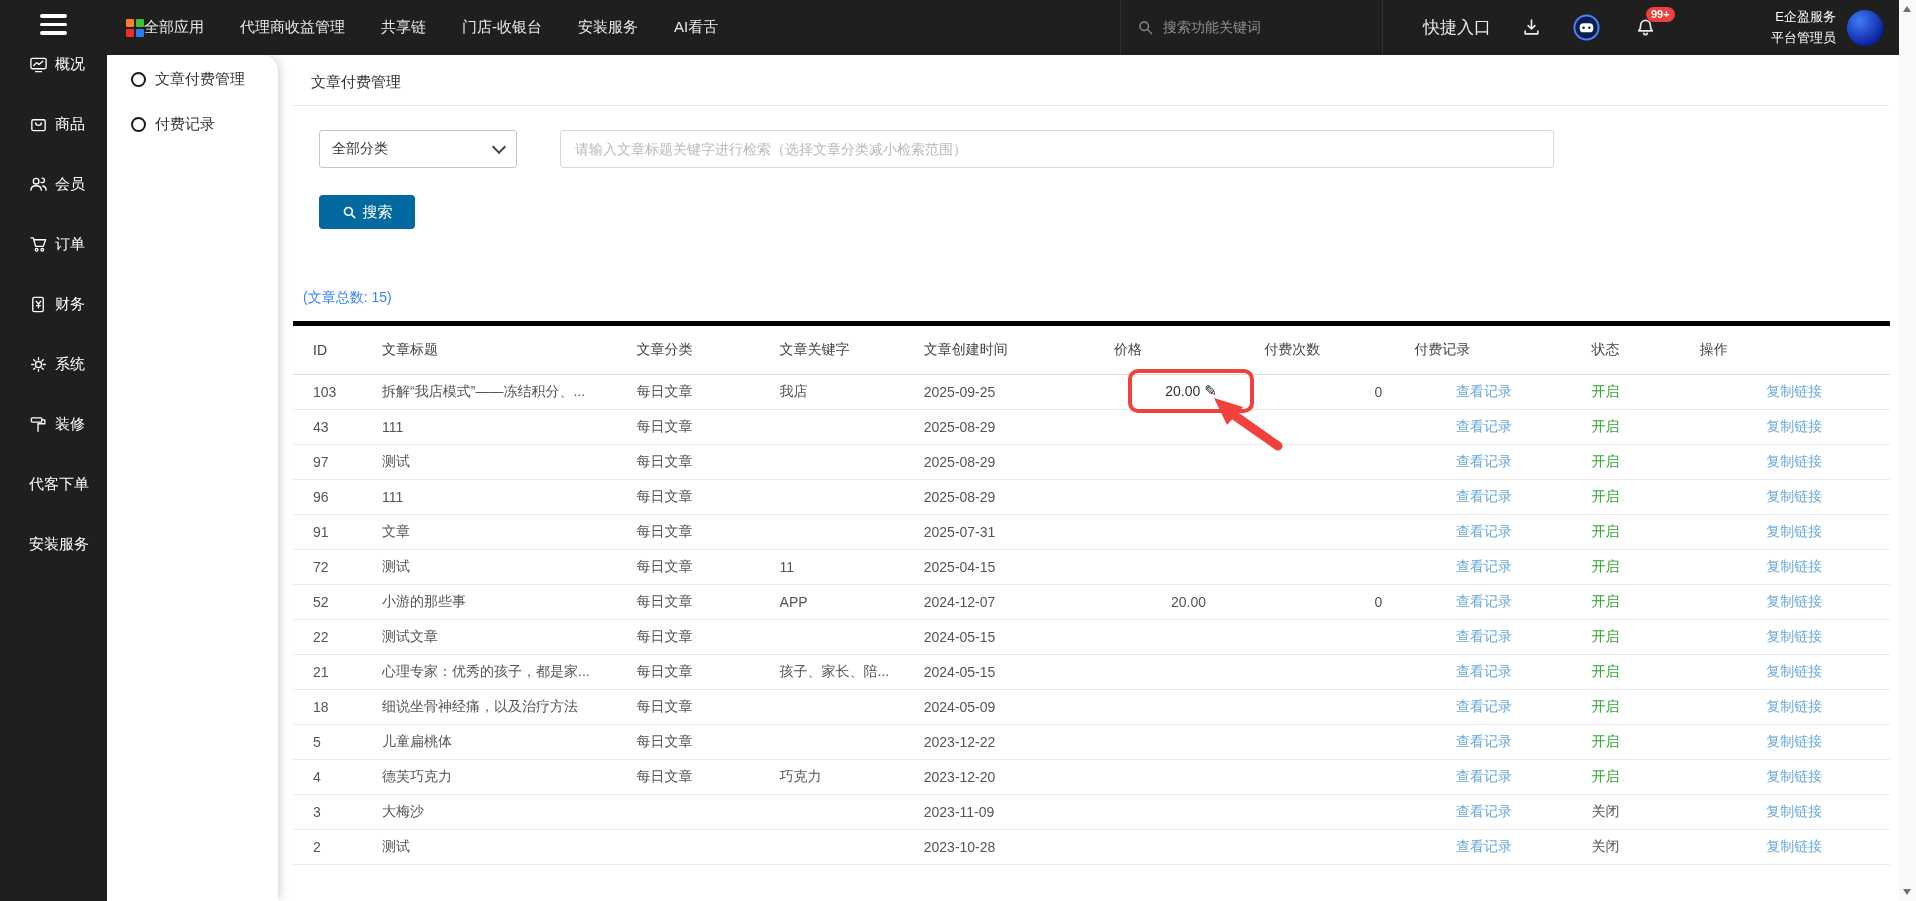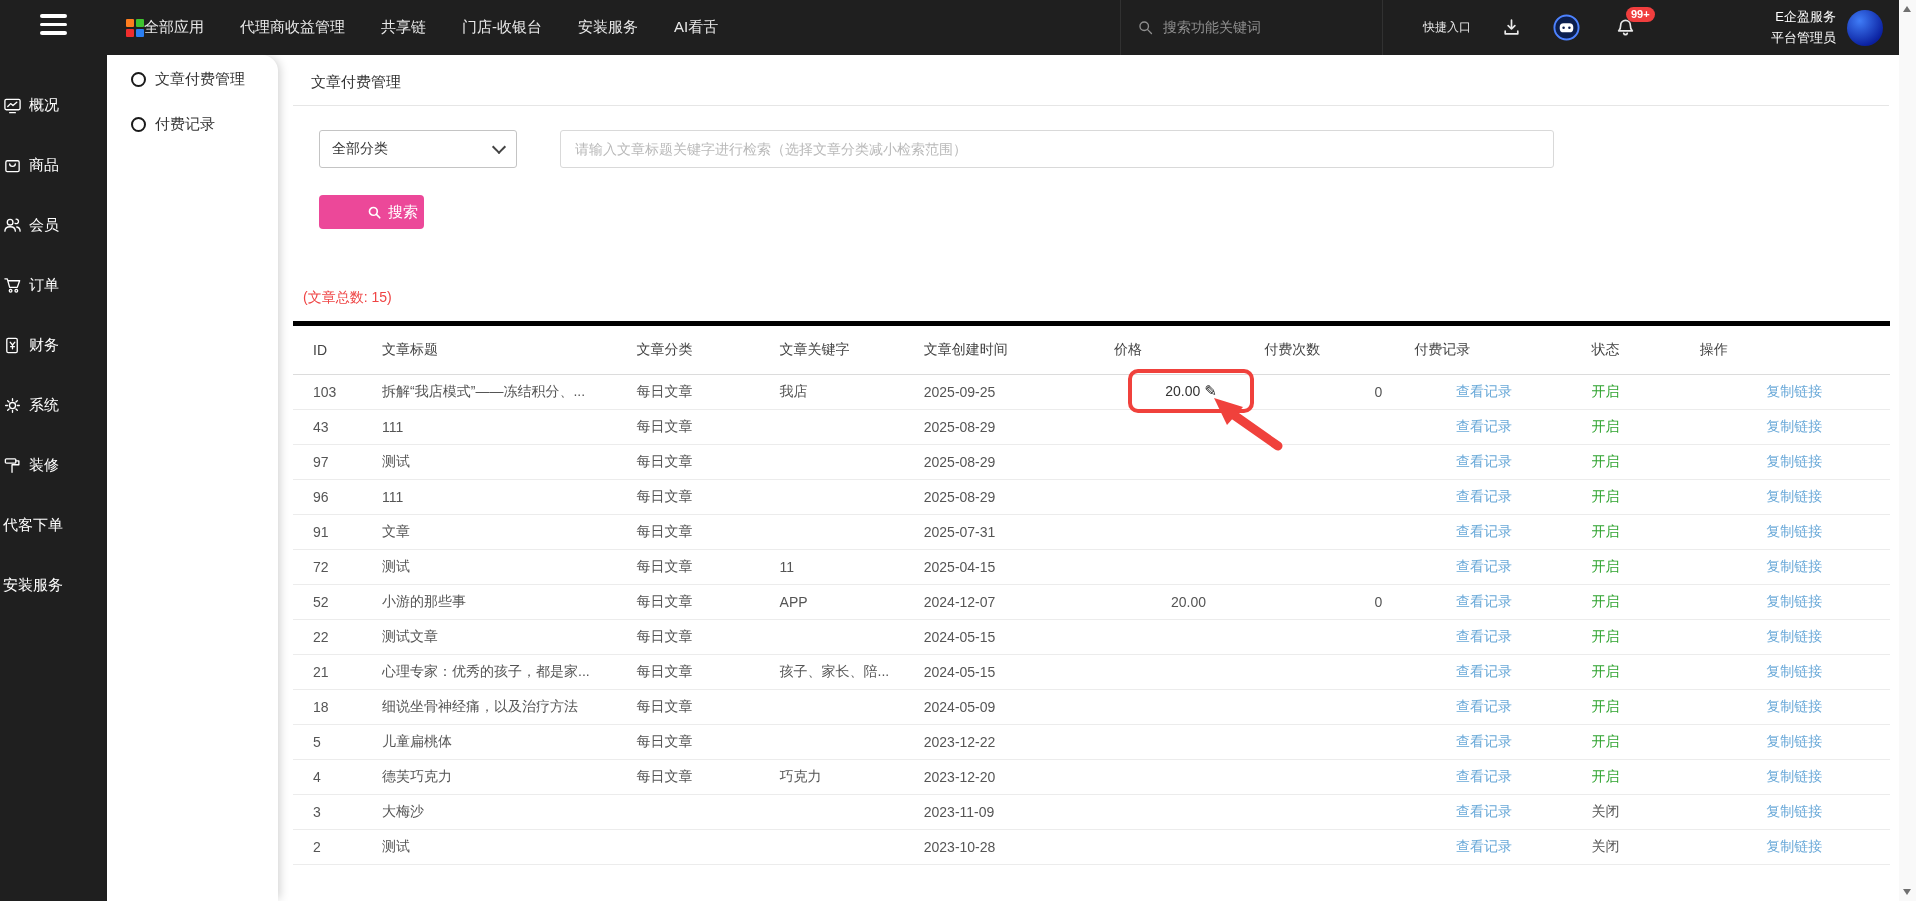--- a/index.html
+++ b/index.html
@@ -11,54 +11,54 @@
   .hamburger i{display:block;width:27px;height:3.5px;background:#fff;border-radius:2px}
   #topnav{position:absolute;left:126px;top:0;height:55px;display:flex;align-items:center;gap:36px}
   .nav-item{color:#e9e9e9;font-size:15px;display:flex;align-items:center;gap:0;cursor:pointer;white-space:nowrap}
   .grid-icon{display:grid;grid-template-columns:8px 8px;gap:2px}
   .grid-icon i{width:8px;height:8px;display:block;border-radius:1px}
   .top-search{position:absolute;left:1120px;top:0;height:55px;width:263px;box-sizing:border-box;
     border-left:1px solid #313131;border-right:1px solid #313131;display:flex;align-items:center;
     padding-left:16px;color:#8f8f8f;font-size:14px;gap:9px;cursor:text}
   .top-search svg{width:17px;height:17px;stroke:#8f8f8f;fill:none;stroke-width:1.6;stroke-linecap:round}
   .top-right{position:absolute;left:1383px;top:0;height:55px;width:516px;display:flex;align-items:center}
-  .quick-entry{color:#e9e9e9;font-size:12px;margin-left:40px;cursor:pointer;white-space:nowrap}
+  .quick-entry{color:#e9e9e9;font-size:17px;margin-left:40px;cursor:pointer;white-space:nowrap}
   .tb-ic{margin-left:30px;cursor:pointer;display:flex;align-items:center}
   .tb-ic svg{width:21px;height:21px;stroke:#e9e9e9;fill:none;stroke-width:1.6;stroke-linecap:round;stroke-linejoin:round}
   .robot-ic svg{width:29px;height:29px;stroke-width:0}
   .bell-wrap{position:relative;margin-left:34px;cursor:pointer}
   .badge{position:absolute;top:-10px;left:11px;background:#f03e3e;color:#fff;font-size:11px;font-weight:bold;
     border-radius:9px;padding:2px 5px;line-height:1}
   .user-block{margin-left:auto;text-align:right;color:#fff;font-size:13px;line-height:1.6;cursor:pointer;white-space:nowrap}
   .avatar{width:36px;height:36px;border-radius:50%;margin:0 16px 0 11px;cursor:pointer;
     background:radial-gradient(circle at 35% 30%,#3f7cf7,#0a1f9e 75%)}
   
   .sidebar{position:absolute;left:0;top:55px;width:107px;height:846px;background:#1f1f1f}
-  .side-item{display:flex;align-items:flex-end;gap:7px;padding-left:3px;height:60px;font-size:15px;color:#fff;cursor:pointer;white-space:nowrap}
+  .side-item{display:flex;align-items:flex-start;gap:7px;padding-left:29px;height:60px;font-size:15px;color:#fff;cursor:pointer;white-space:nowrap}
   .side-ic{display:flex;align-items:center}
   .side-ic svg{width:19px;height:19px;fill:none;stroke:#fff;stroke-width:1.4;stroke-linecap:round;stroke-linejoin:round}
   
   .submenu{position:absolute;left:107px;top:55px;width:171px;height:846px;background:#fff;
     border-top-right-radius:16px;box-shadow:4px 0 10px -2px rgba(0,0,0,.18);z-index:3;padding-top:2px;box-sizing:border-box}
   .submenu-item{display:flex;align-items:center;gap:9px;padding-left:24px;height:45px;font-size:15px;color:#333;cursor:pointer;white-space:nowrap}
   .radio-ic{width:11px;height:11px;border:2.2px solid #1a1a1a;border-radius:50%;flex:0 0 auto}
   
   .main{position:absolute;left:278px;top:55px;width:1621px;height:846px;background:#fff}
   .page-title{margin:0 10px 0 15px;padding:18px 0 13px 18px;font-size:15px;color:#333;border-bottom:1px solid #e6e6e6}
   .filter-row{margin:24px 0 0 41px;display:flex;gap:43px;align-items:center}
   .select-box{width:198px;height:38px;border:1px solid #c4c4c4;border-radius:3px;display:flex;align-items:center;
     justify-content:space-between;padding:0 12px;font-size:14px;color:#333;box-sizing:border-box;cursor:pointer;background:#fff}
   .chev{width:8px;height:8px;border-right:2px solid #444;border-bottom:2px solid #444;transform:rotate(45deg);margin-top:-4px}
   .search-input{width:994px;height:38px;border:1px solid #d9d9d9;border-radius:3px;padding:8px 14px;font-size:14px;
     color:#333;box-sizing:border-box;outline:none}
   .search-input::placeholder{color:#b9b9b9}
-  .search-btn{margin:27px 0 0 41px;width:105px;height:34px;background:#ec4899;border:none;border-radius:4px;color:#fff;
-    font-size:15px;display:flex;align-items:center;justify-content:flex-end;gap:6px;cursor:pointer}
+  .search-btn{margin:27px 0 0 41px;width:96px;height:34px;background:#0369a1;border:none;border-radius:4px;color:#fff;
+    font-size:15px;display:flex;align-items:center;justify-content:center;gap:6px;cursor:pointer}
   .search-btn svg{width:15px;height:15px;stroke:#fff;stroke-width:2.2;fill:none;stroke-linecap:round}
-  .total-label{margin:58px 0 0 25px;font-size:14px;color:#ef4444;line-height:20px}
+  .total-label{margin:58px 0 0 25px;font-size:14px;color:#3b82f6;line-height:20px}
   
   .data-table{margin:14px 0 0 15px;border-collapse:collapse;table-layout:fixed;width:1597px;font-size:14px;border-top:5px solid #000000}
   .data-table th{height:46px;border-bottom:1px solid #dcdcdc;color:#444;font-weight:normal;text-align:left;padding-left:19px}
   .data-table td{height:32px;border-bottom:1px solid #ececec;color:#555;padding-left:19px;
     overflow:hidden;white-space:nowrap;text-overflow:ellipsis}
   .c-id{padding-left:20px !important}
   .c-price{text-align:center;padding-left:0 !important}
   .c-count{text-align:right;padding-right:32px;padding-left:0 !important}
   .c-record{text-align:center;padding-left:0 !important}
   .c-status{padding-left:37px !important}

